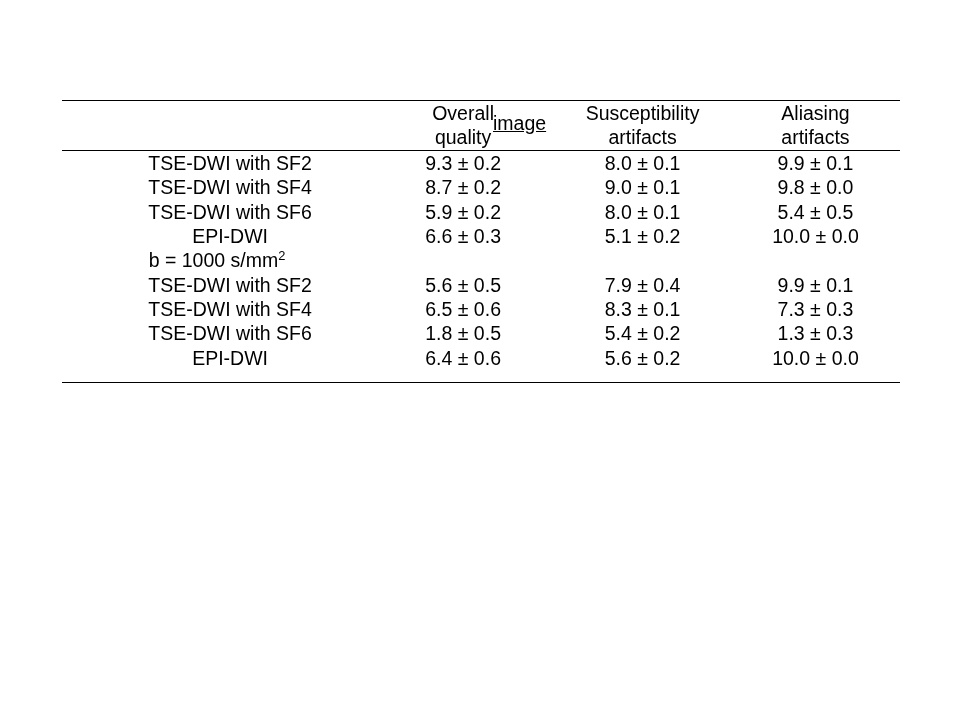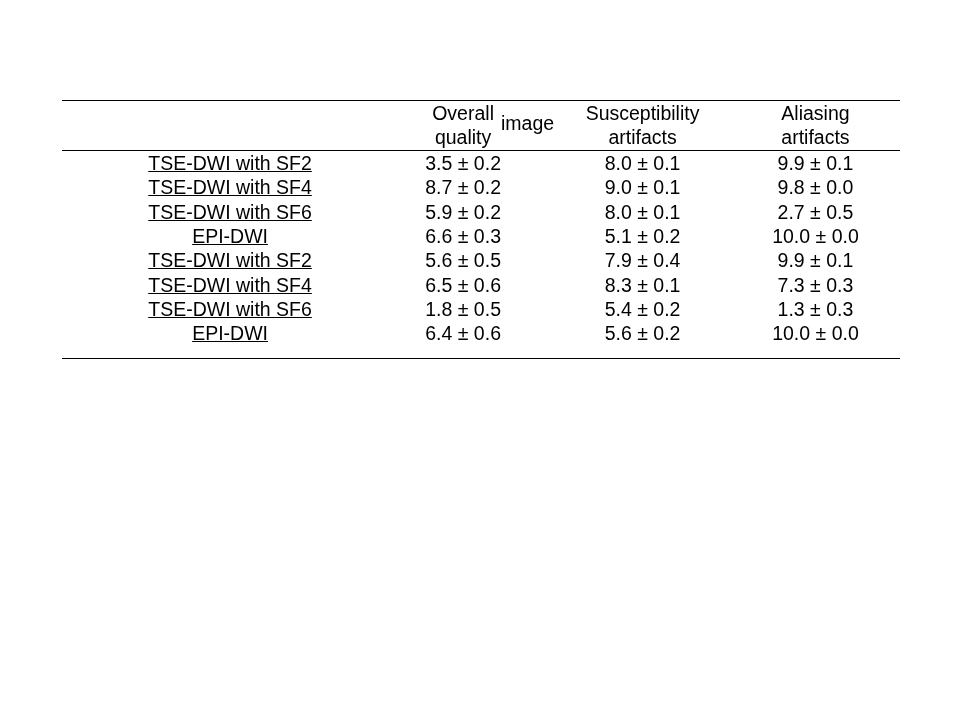--- a/index.html
+++ b/index.html
@@ -70,22 +70,23 @@
     padding-bottom: 9px;
   }
   .hdr-line2 { display: block; }
 
   .header-cell-1 {
     position: relative;
     padding-right: 0;
   }
   .hdr-image-word {
     position: absolute;
-    right: 0;
+    right: 8px;
     top: 10px;
+    text-decoration: underline;
   }
 
   .group-row td {
     padding-top: 12px;
     padding-bottom: 2px;
   }
   .group-label {
     padding-left: 2px;
   }
   sup {
@@ -93,21 +94,20 @@
     vertical-align: super;
     line-height: 0;
   }
 
   .data-row td {
     padding-top: 11px;
     padding-bottom: 11px;
   }
   .data-row td.col-label {
     padding-left: 26px;
-    text-decoration: underline;
   }
   .spacer-row td {
     height: 12px;
     font-size: 0;
     line-height: 0;
   }
 </style>
 </head>
 <body>
 
@@ -148,43 +148,49 @@
         <tr class="rule-mid">
           <td></td>
           <td></td>
           <td></td>
           <td></td>
         </tr>
 
 
         <tr class="data-row">
           <td class="col-label">TSE-DWI with SF2</td>
-          <td class="col-1">3.5 ± 0.2</td>
+          <td class="col-1">9.3 ± 0.2</td>
           <td class="col-2">8.0 ± 0.1</td>
           <td class="col-3">9.9 ± 0.1</td>
         </tr>
         <tr class="data-row">
           <td class="col-label">TSE-DWI with SF4</td>
           <td class="col-1">8.7 ± 0.2</td>
           <td class="col-2">9.0 ± 0.1</td>
           <td class="col-3">9.8 ± 0.0</td>
         </tr>
         <tr class="data-row">
           <td class="col-label">TSE-DWI with SF6</td>
           <td class="col-1">5.9 ± 0.2</td>
           <td class="col-2">8.0 ± 0.1</td>
-          <td class="col-3">2.7 ± 0.5</td>
+          <td class="col-3">5.4 ± 0.5</td>
         </tr>
         <tr class="data-row">
           <td class="col-label">EPI-DWI</td>
           <td class="col-1">6.6 ± 0.3</td>
           <td class="col-2">5.1 ± 0.2</td>
           <td class="col-3">10.0 ± 0.0</td>
         </tr>
 
+        <tr class="group-row">
+          <td class="col-label group-label"><span>b = 1000 s/mm</span><sup>2</sup></td>
+          <td></td>
+          <td></td>
+          <td></td>
+        </tr>
 
         <tr class="data-row">
           <td class="col-label">TSE-DWI with SF2</td>
           <td class="col-1">5.6 ± 0.5</td>
           <td class="col-2">7.9 ± 0.4</td>
           <td class="col-3">9.9 ± 0.1</td>
         </tr>
         <tr class="data-row">
           <td class="col-label">TSE-DWI with SF4</td>
           <td class="col-1">6.5 ± 0.6</td>

